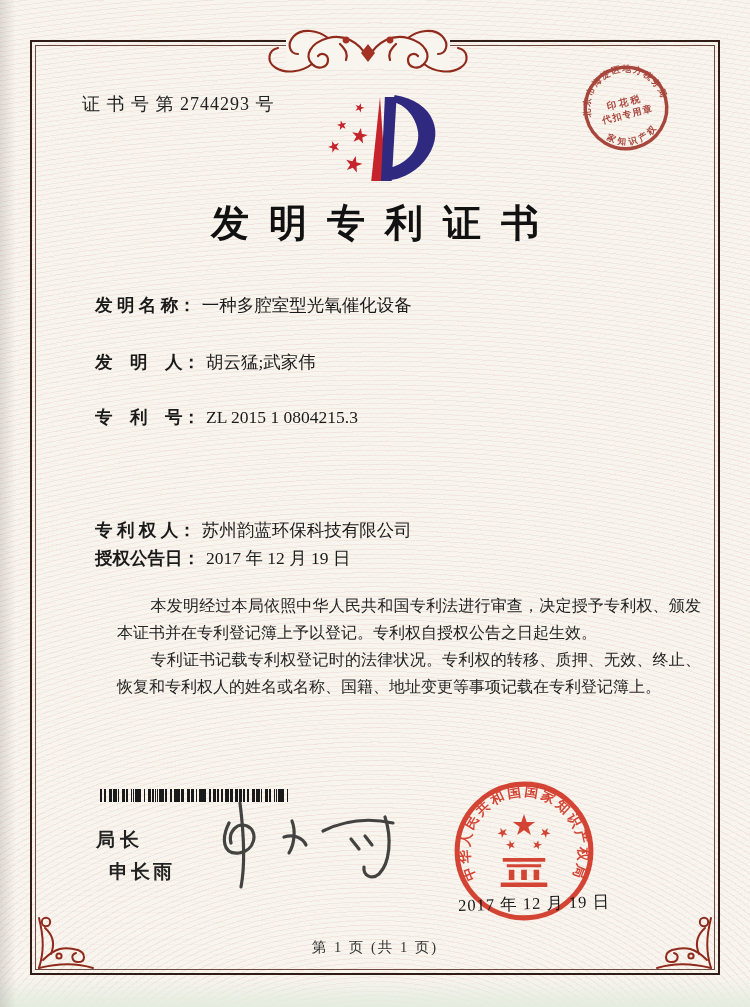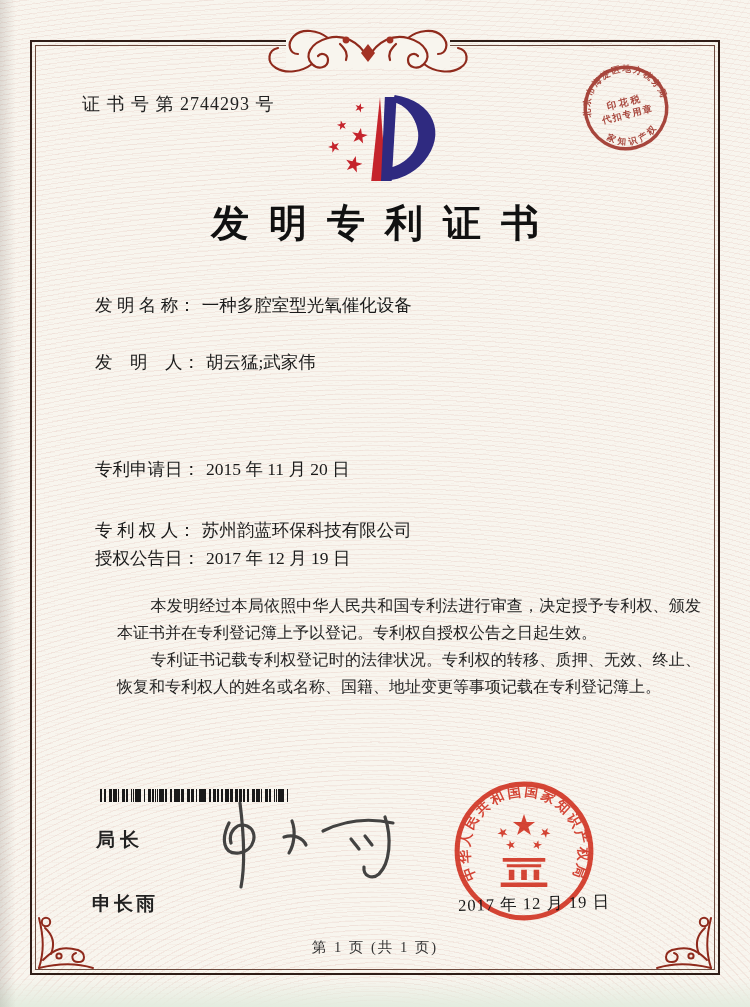--- a/index.html
+++ b/index.html
@@ -44,44 +44,44 @@
     font-size:18px;letter-spacing:1px;color:#222;
   }
   .tax-stamp{position:absolute;left:574px;top:56px;width:104px;height:104px;z-index:4;opacity:.88;mix-blend-mode:multiply;}
   .logo{position:absolute;left:297px;top:90px;width:166px;height:100px;z-index:3;}
   .title{
     position:absolute;left:0;right:0;top:198px;z-index:3;
     text-align:center;font-size:38px;font-weight:600;color:#111;
     letter-spacing:20px;margin-right:-20px;
   }
   .field-row{position:absolute;left:95px;z-index:3;font-size:17.5px;white-space:nowrap;}
-  .field-label{color:#1a1a1a;font-weight:400;}
+  .field-label{color:#1a1a1a;font-weight:700;}
   .field-value{color:#1a1a1a;margin-left:6px;}
   .fr1{top:293px;} .fr2{top:350px;} .fr3{top:405px;}
   .fr4{top:457px;} .fr5{top:510px;margin-top:8px;} .fr6{top:546px;}
   .body-text{
     position:absolute;left:86px;top:592px;width:584px;z-index:3;
     font-size:16px;line-height:27px;color:#242424;text-align:justify;margin-left:31px;
   }
   .body-text p{margin:0;text-indent:2.1em;}
   .barcode{
     position:absolute;left:100px;top:789px;width:190px;height:13px;z-index:3;
     background:
       repeating-linear-gradient(90deg,#1a1a1a 0 2px,rgba(0,0,0,0) 2px 5px,#1a1a1a 5px 6px,rgba(0,0,0,0) 6px 9px,#1a1a1a 9px 12px,rgba(0,0,0,0) 12px 13px),
       repeating-linear-gradient(90deg,#1a1a1a 0 1px,rgba(0,0,0,0) 1px 4px,#1a1a1a 4px 6px,rgba(0,0,0,0) 6px 11px);
   }
   .signer-title{
     position:absolute;left:96px;top:827px;z-index:3;
     font-family:"Liberation Sans","DejaVu Sans",sans-serif;
     font-size:19px;font-weight:700;letter-spacing:5px;color:#222;
   }
   .signer-name{
-    position:absolute;left:92px;top:859px;z-index:3;
+    position:absolute;left:109px;top:859px;z-index:3;
     font-family:"Liberation Sans","DejaVu Sans",sans-serif;
-    font-size:19px;font-weight:700;letter-spacing:3px;color:#222;margin-top:32px;
+    font-size:19px;font-weight:700;letter-spacing:3px;color:#222;
   }
   .signature{position:absolute;left:205px;top:793px;width:200px;height:98px;z-index:4;}
   .seal{position:absolute;left:448px;top:775px;width:152px;height:152px;z-index:4;mix-blend-mode:multiply;opacity:.93;}
   .seal-ring-text{font-size:13.5px;letter-spacing:2.6px;fill:#d93a2a;font-weight:700;}
   .seal-date{
     position:absolute;left:458px;top:893px;z-index:5;
     font-size:16.5px;letter-spacing:1px;color:#151515;transform:rotate(-1.5deg);
   }
   .page-footer{
     position:absolute;left:0;right:0;top:938px;z-index:2;
@@ -178,22 +178,22 @@
   </svg>
 
   <div class="title">发明专利证书</div>
 
   <div class="field-row fr1">
     <span class="field-label">发 明 名 称：</span><span class="field-value">一种多腔室型光氧催化设备</span>
   </div>
   <div class="field-row fr2">
     <span class="field-label">发　明　人：</span><span class="field-value">胡云猛;武家伟</span>
   </div>
-  <div class="field-row fr4">
-    <span class="field-label">专利申请日：</span><span class="field-value">2015 年 11 月 20 日</span>
+  <div class="field-row fr3">
+    <span class="field-label">专　利　号：</span><span class="field-value">ZL 2015 1 0804215.3</span>
   </div>
   <div class="field-row fr5">
     <span class="field-label">专 利 权 人：</span><span class="field-value">苏州韵蓝环保科技有限公司</span>
   </div>
   <div class="field-row fr6">
     <span class="field-label">授权公告日：</span><span class="field-value">2017 年 12 月 19 日</span>
   </div>
 
   <div class="body-text">
     <p>本发明经过本局依照中华人民共和国专利法进行审查，决定授予专利权、颁发本证书并在专利登记簿上予以登记。专利权自授权公告之日起生效。</p>

